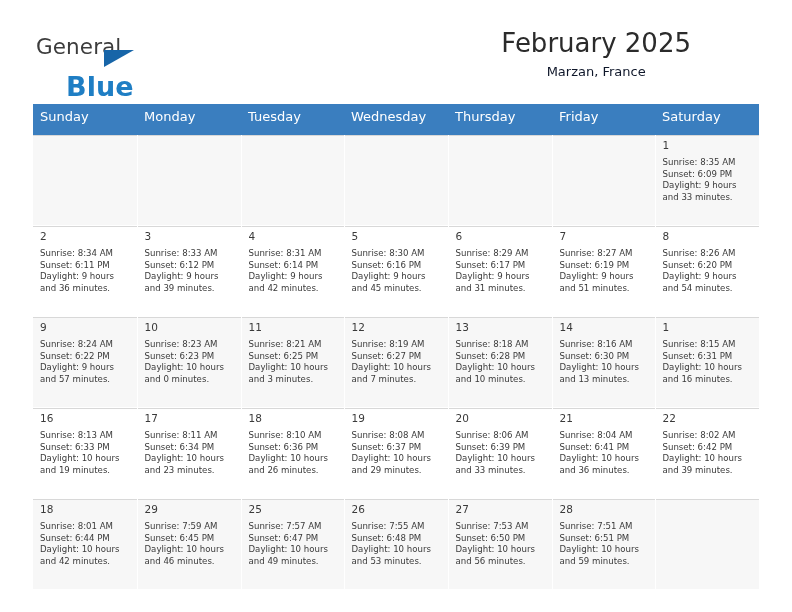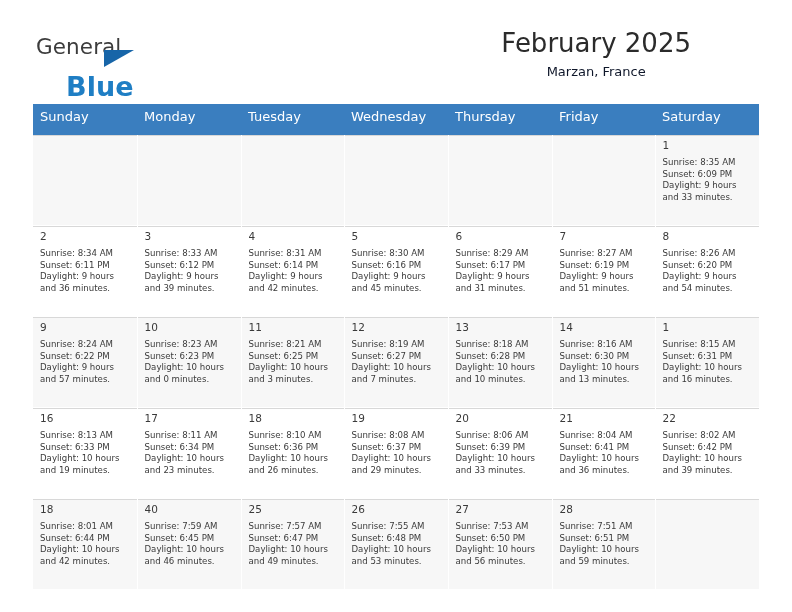--- a/index.html
+++ b/index.html
@@ -464,21 +464,21 @@
               <div class="daybody">
                 <div>Sunrise: 8:01 AM</div>
                 <div>Sunset: 6:44 PM</div>
                 <div>Daylight: 10 hours</div>
                 <div>and 42 minutes.</div>
               </div>
             </div>
           </td>
           <td>
             <div class="cell-inner">
-              <span class="daynum">40</span>
+              <span class="daynum">29</span>
               <div class="daybody">
                 <div>Sunrise: 7:59 AM</div>
                 <div>Sunset: 6:45 PM</div>
                 <div>Daylight: 10 hours</div>
                 <div>and 46 minutes.</div>
               </div>
             </div>
           </td>
           <td>
             <div class="cell-inner">

